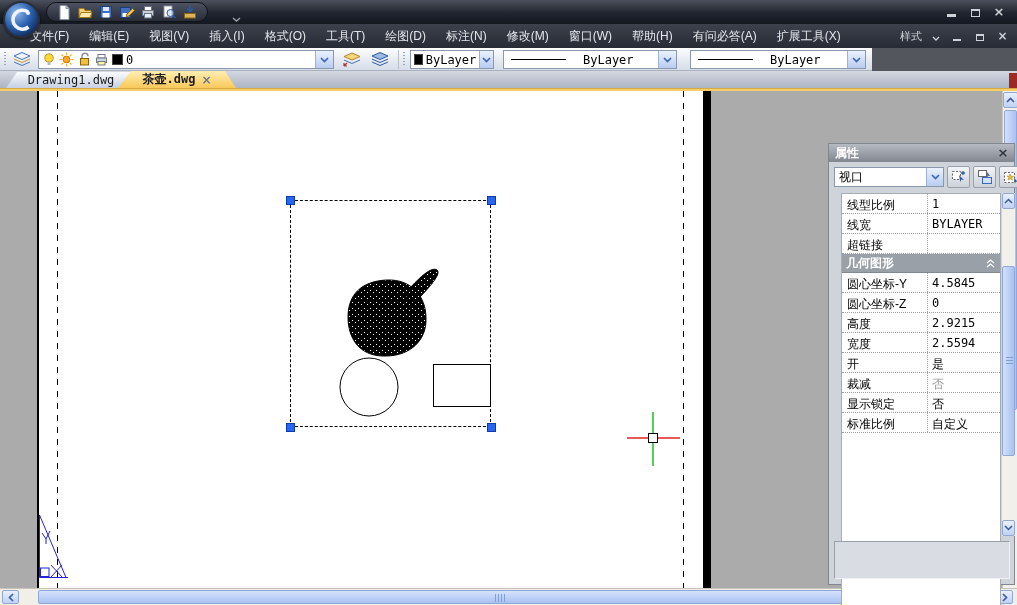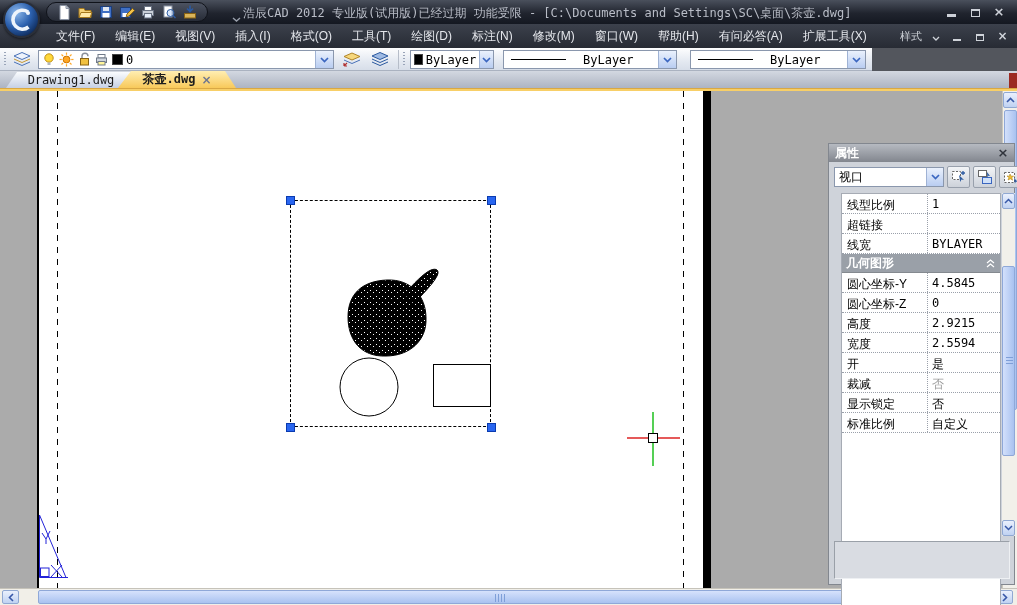--- a/index.html
+++ b/index.html
@@ -22,21 +22,21 @@
     font:12px "DejaVu Sans Mono", monospace; white-space:nowrap; overflow:hidden; }
   .winbtns { position:absolute; right:10px; top:5px; display:flex; gap:8px; }
   .winbtn { width:16px; height:13px; display:flex; align-items:flex-end; justify-content:center;
     color:#cdd1d8; cursor:default; }
   .b-min { width:9px; height:3px; background:#cdd1d8; margin-bottom:1px; }
   .b-restore { width:9px; height:8px; border:1px solid #cdd1d8; border-top:2px solid #cdd1d8; margin-bottom:1px; }
   .b-close { font:bold 13px "DejaVu Sans", sans-serif; line-height:13px; }
 
   
   .menubar { position:absolute; left:0; top:24px; width:1017px; height:24px;
-    background:linear-gradient(#3c414c,#272b34); display:flex; align-items:center; padding-left:46px; }
+    background:linear-gradient(#3c414c,#272b34); display:flex; align-items:center; padding-left:20px; }
   .menu-item { color:#e4e6eb; font-size:12px; padding:0 10px; height:24px; line-height:24px; white-space:nowrap; }
   .menubar-right { position:absolute; right:8px; top:24px; height:24px; display:flex; align-items:center; gap:10px; color:#cfd3d9; }
   .style-label { font-size:11px; }
   .mdi { width:13px; height:11px; display:flex; align-items:flex-end; justify-content:center; color:#cfd3d9; }
   .mdi .b-min { width:8px; height:2px; background:#cfd3d9; }
   .mdi .b-restore { width:8px; height:7px; border:1px solid #cfd3d9; border-top:2px solid #cfd3d9; }
   .mdi.b-x { font:bold 12px "DejaVu Sans", sans-serif; align-items:center; }
 
   
   .toolbar { position:absolute; left:0; top:48px; width:1017px; height:23px;
@@ -174,21 +174,20 @@
       <span>
           <svg width="16" height="16">
             <rect x="2.5" y="9.5" width="11" height="4.5" fill="#d9b45a" stroke="#8a6414"></rect>
             <path d="M8 1.5v5.5M5 4.5l3 3 3-3" stroke="#2c5aa0" stroke-width="1.6" fill="none"></path>
           </svg>
         </span>
     </div>
     <span class="qat-chev"><svg width="9" height="6">
           <path d="M1 1l3.5 3L8 1" stroke="#9aa0ac" stroke-width="1.4" fill="none"></path>
         </svg></span>
-    <div class="title-text">浩辰CAD 2012 专业版(试用版)已经过期 功能受限 - [C:\Documents and Settings\SC\桌面\茶壶.dwg]</div>
     <div class="winbtns">
       <div class="winbtn">
           <div class="b-min"></div>
         </div>
       <div class="winbtn">
           <div class="b-restore"></div>
         </div>
       <div class="winbtn b-close">
           <span>×</span>
         </div>
@@ -439,26 +438,26 @@
           </svg>
       </div>
     </div>
 
     <div class="panel-grid">
       <div class="prow">
         <div class="lbl">线型比例</div>
         <div class="val">1</div>
       </div>
       <div class="prow">
+        <div class="lbl">线宽</div>
+        <div class="val">BYLAYER</div>
+      </div>
+      <div class="prow">
         <div class="lbl">超链接</div>
         <div class="val"></div>
-      </div>
-      <div class="prow">
-        <div class="lbl">线宽</div>
-        <div class="val">BYLAYER</div>
       </div>
 
       <div class="pheader">
         <span>几何图形</span>
         <svg width="11" height="10">
             <path d="M2 5l3.5-3L9 5M2 9l3.5-3L9 9" stroke="#fff" stroke-width="1.2" fill="none"></path>
           </svg>
       </div>
       <div class="prow">
         <div class="lbl">圆心坐标-Y</div>

